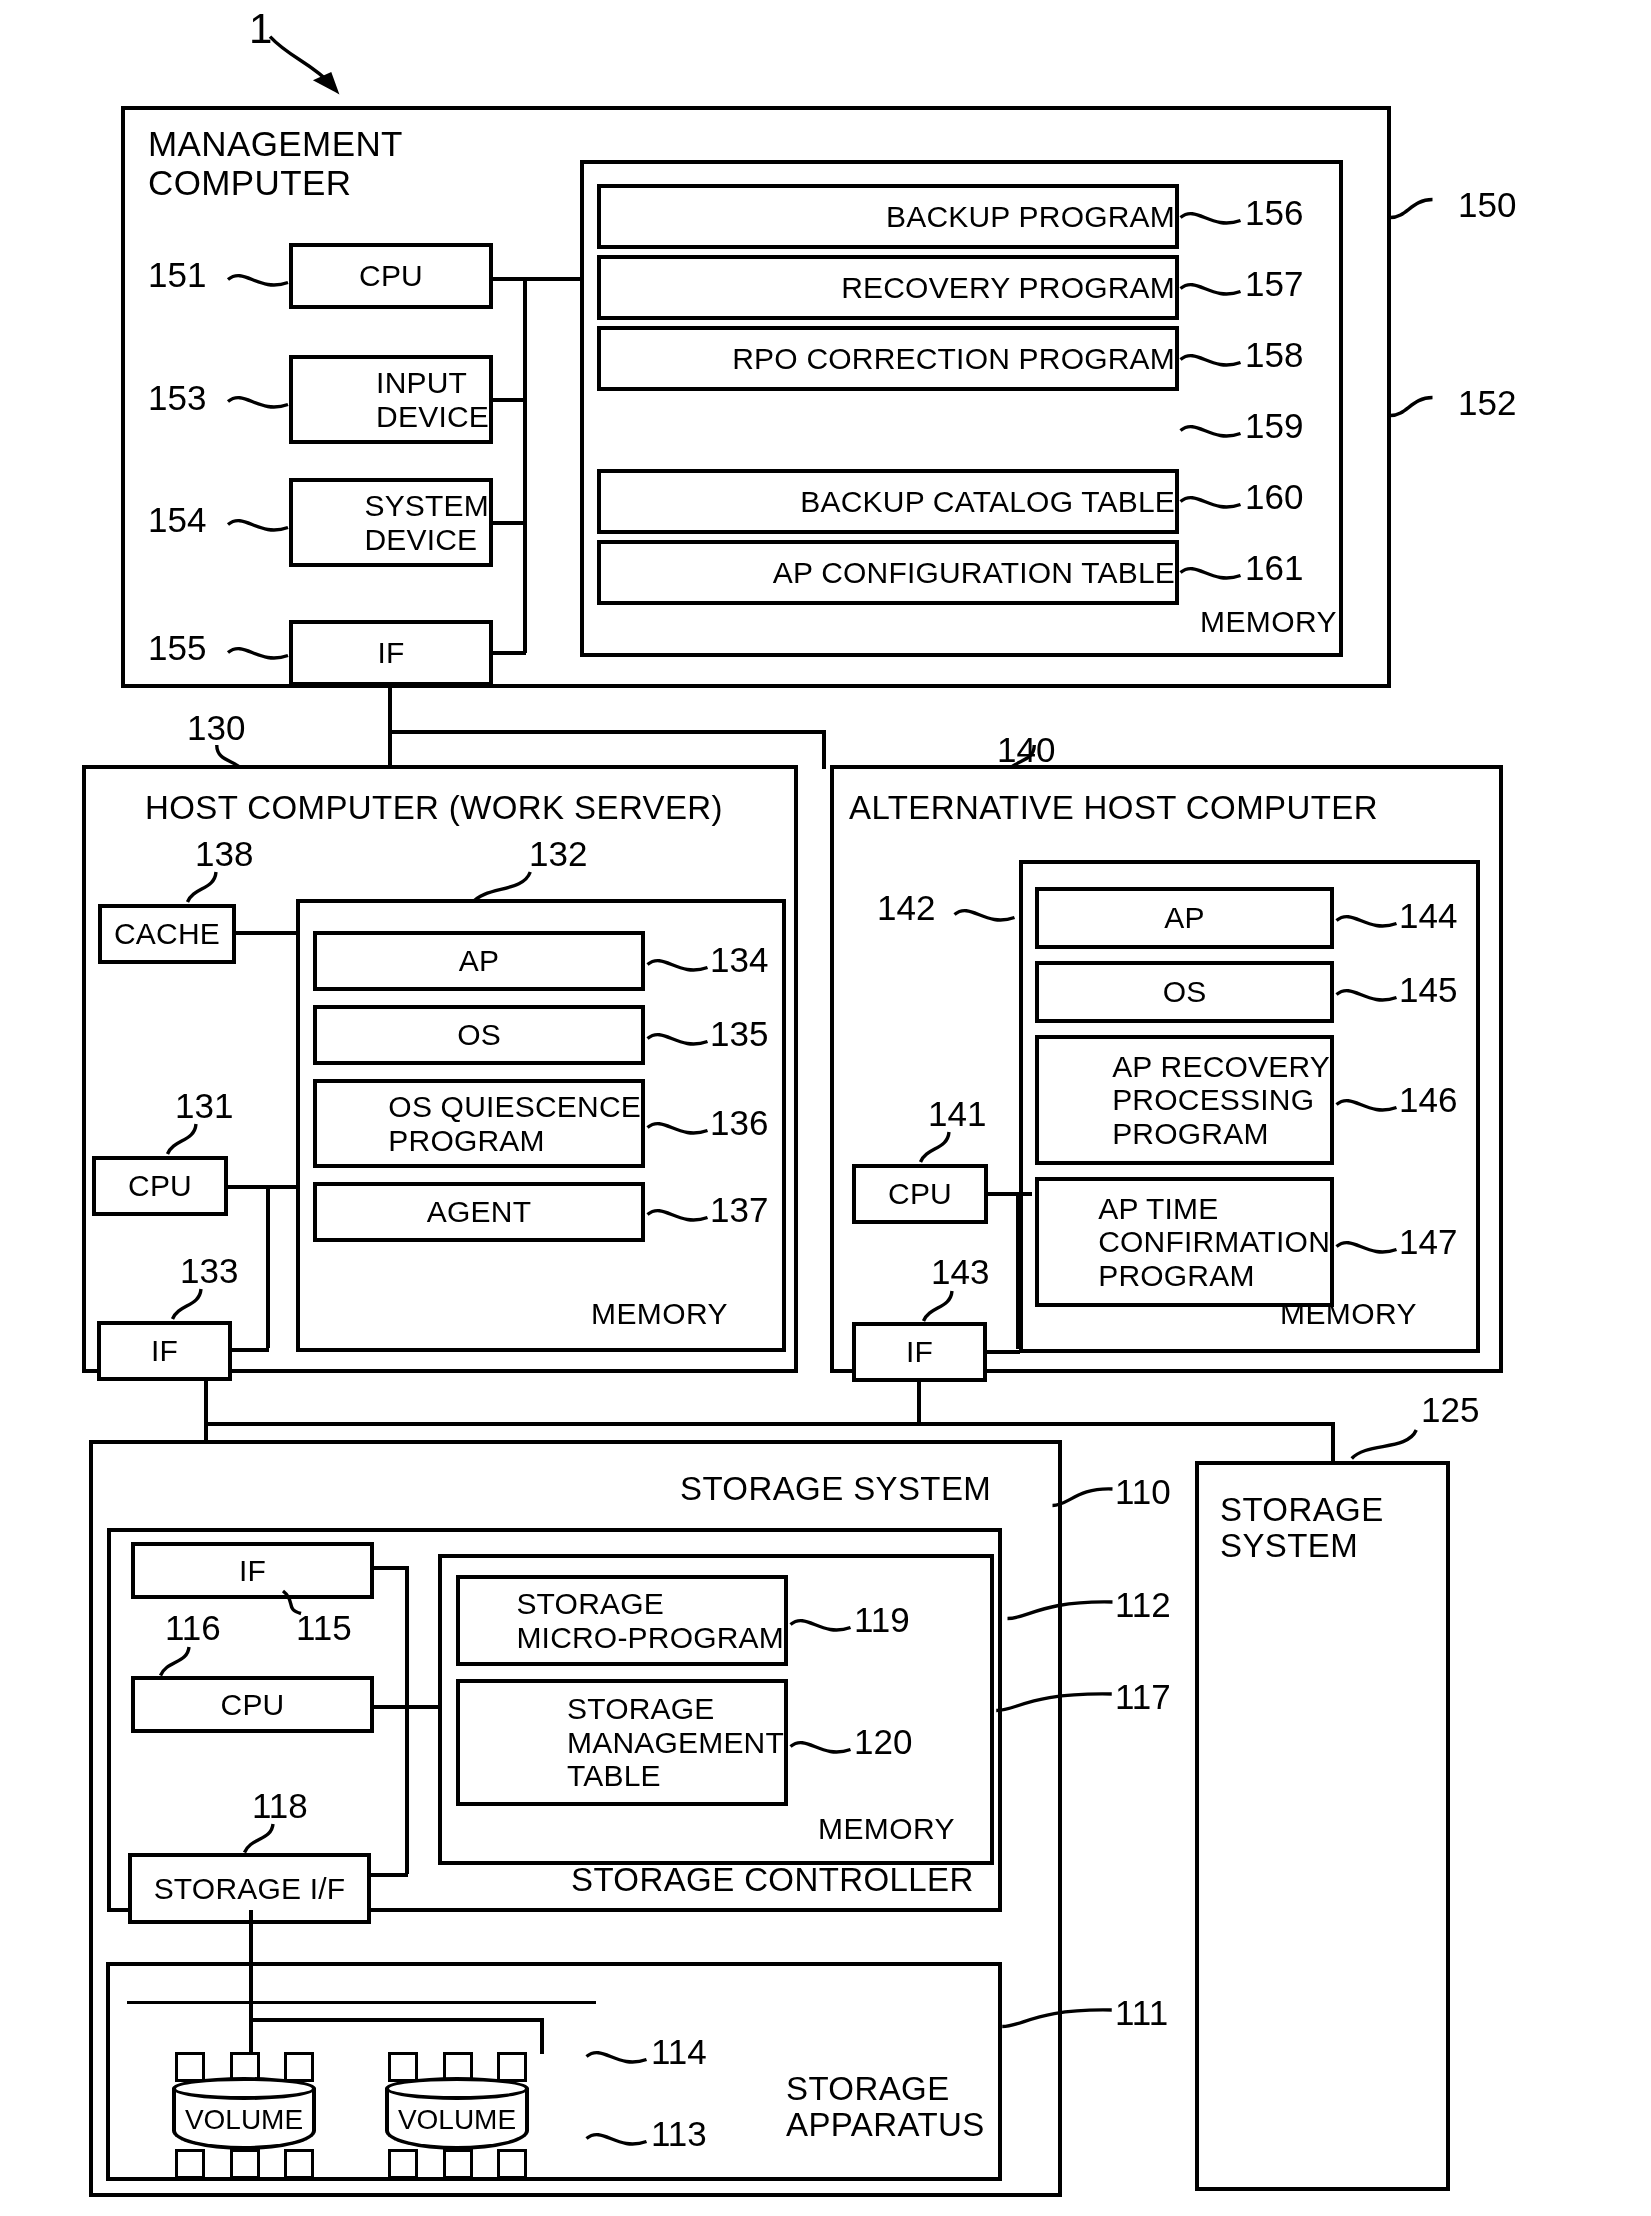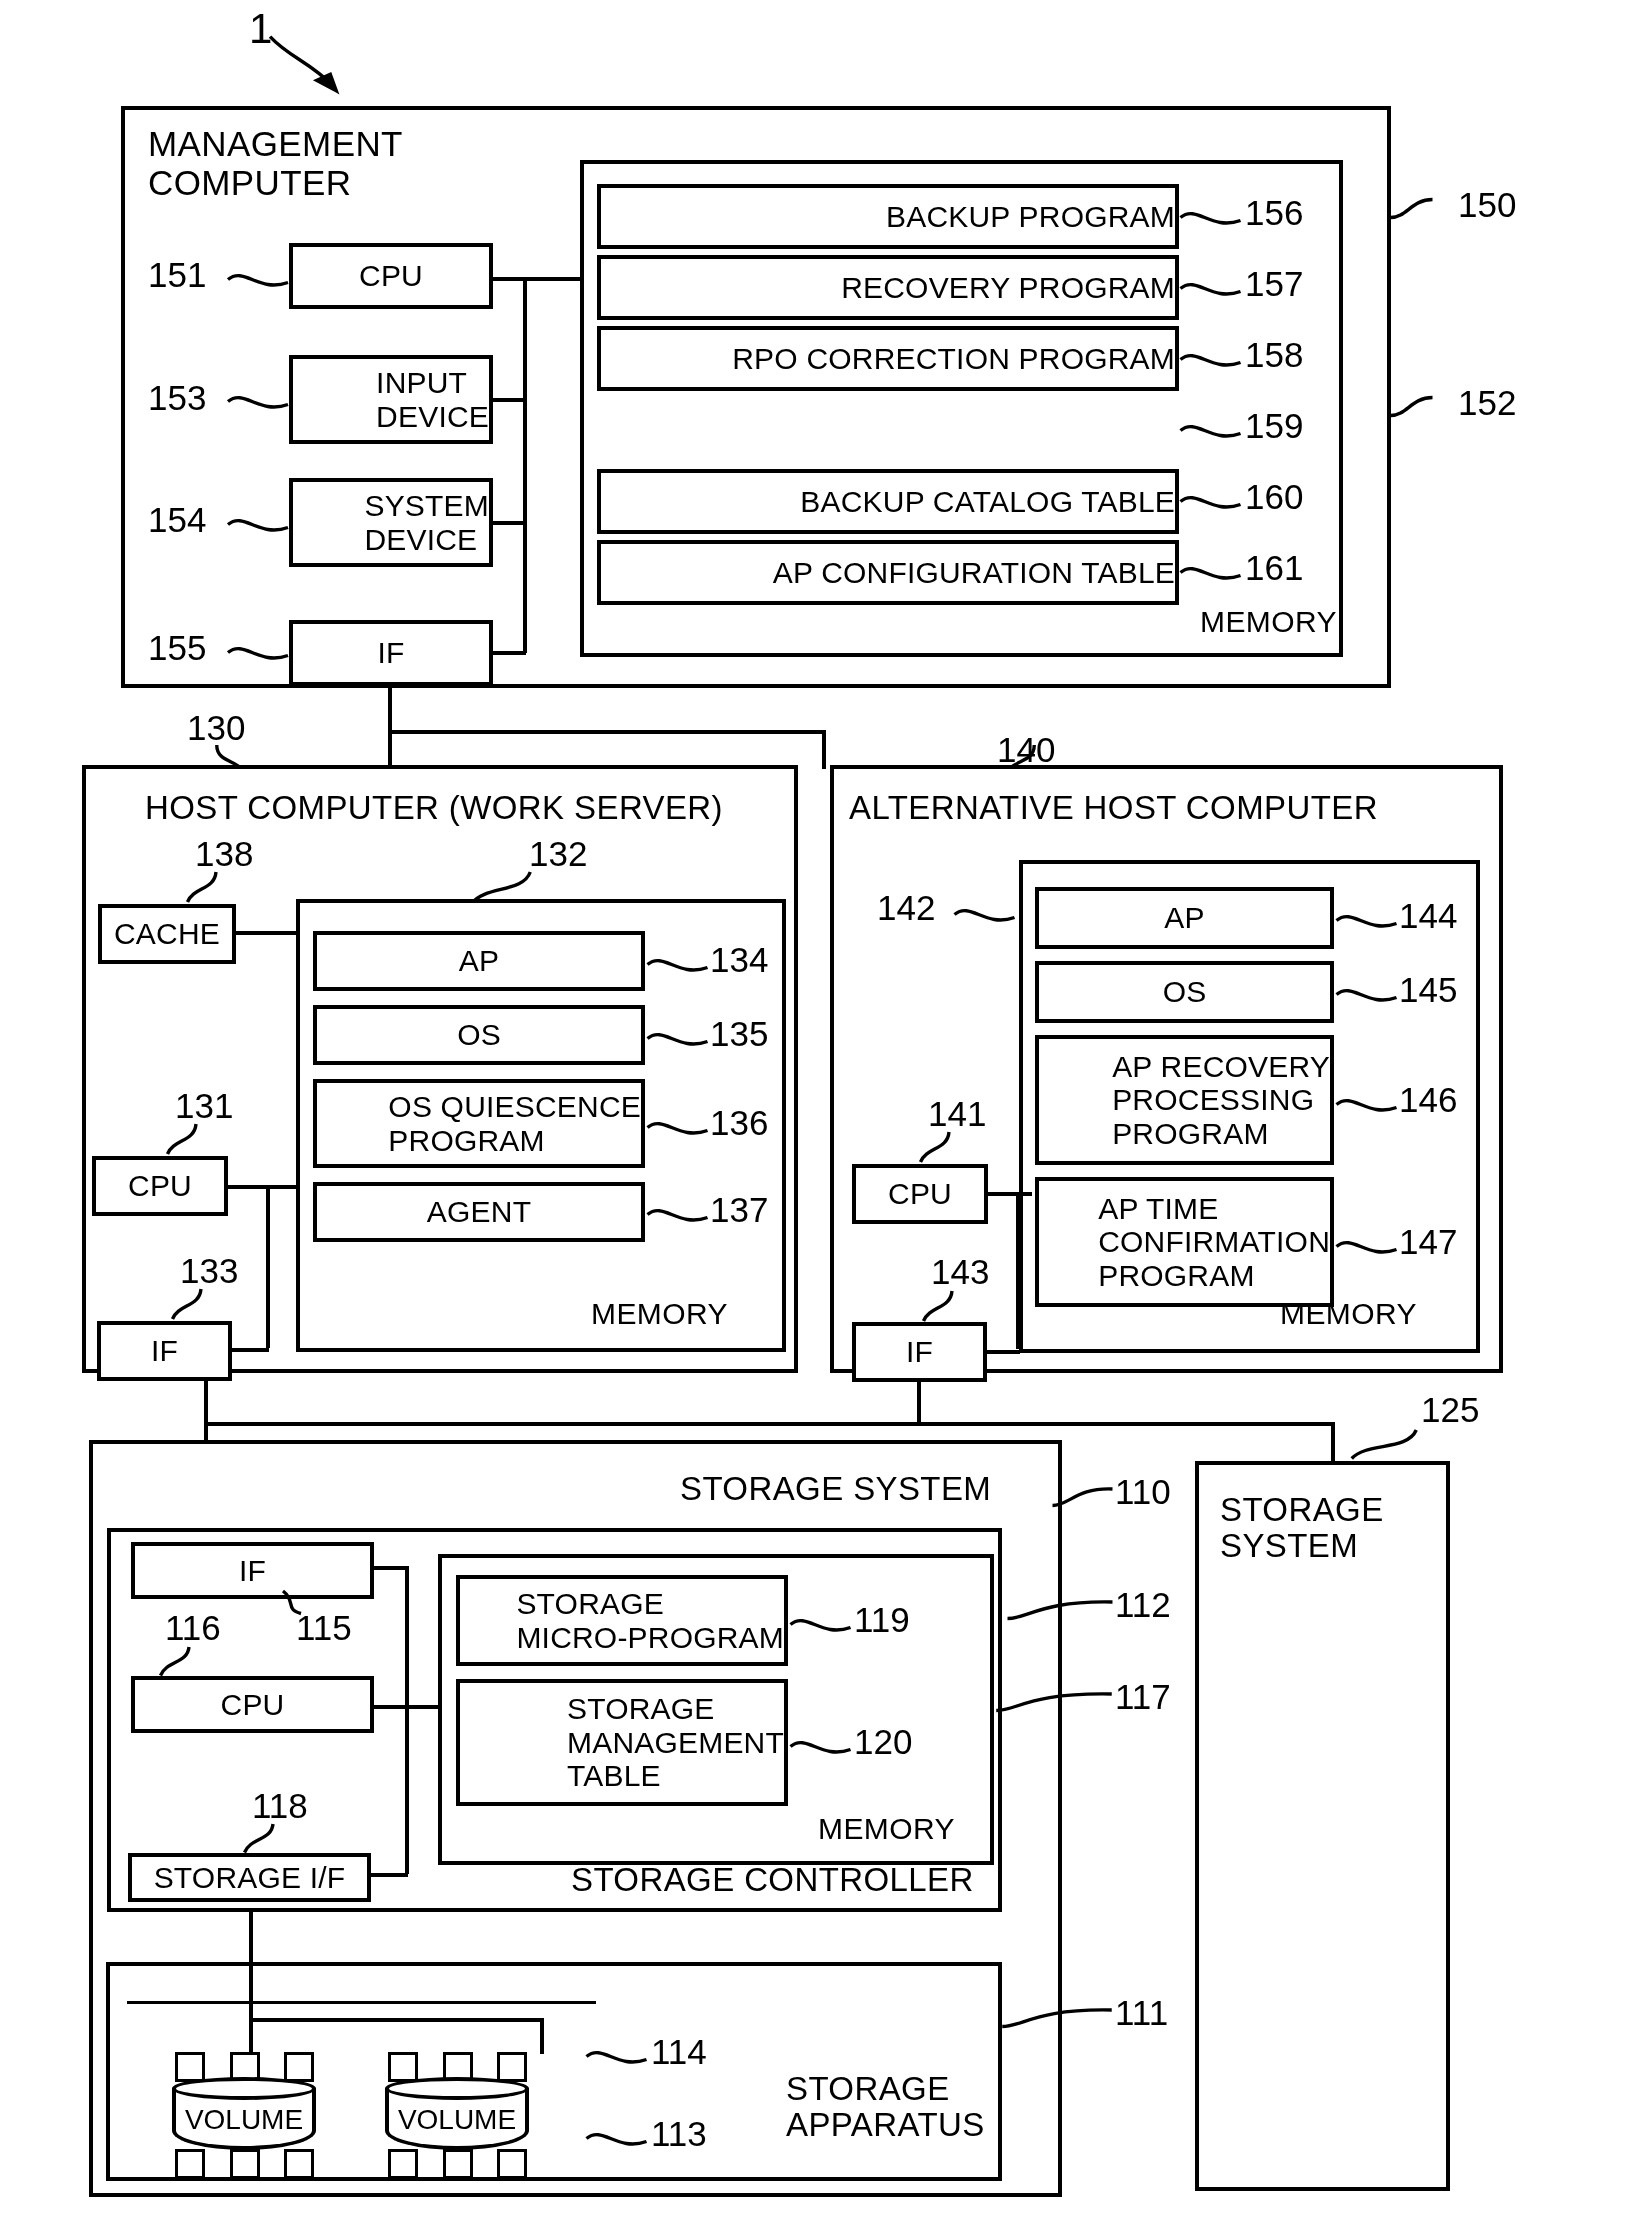--- a/index.html
+++ b/index.html
@@ -364,21 +364,21 @@
   <div class="ref" style="left:165px; top:1610px;">116</div>
   <svg class="lead" style="left:153px; top:1647px; width:60px; height:39px;" viewBox="0 0 80 52" width="60" height="39">
       <path d="M 48 0 C 46 22, 18 18, 10 38"></path>
     </svg>
   <div class="cell center" style="left:131px; top:1676px; width:243px; height:57px;"><span>CPU</span></div>
 
   <div class="ref" style="left:252px; top:1788px;">118</div>
   <svg class="lead" style="left:237px; top:1824px; width:60px; height:39px;" viewBox="0 0 80 52" width="60" height="39">
       <path d="M 48 0 C 46 22, 18 18, 10 38"></path>
     </svg>
-  <div class="cell center" style="left:128px; top:1853px; width:243px; height:49px;"><span>STORAGE I/F</span></div>
+  <div class="cell center" style="left:128px; top:1853px; width:243px; height:71px;"><span>STORAGE I/F</span></div>
 
   <div class="line hline" style="left:373px; top:1566px; width:35px;"></div>
   <div class="line vline" style="left:405px; top:1566px; height:308px;"></div>
   <div class="line hline" style="left:373px; top:1705px; width:91px;"></div>
   <div class="line hline" style="left:369px; top:1873px; width:39px;"></div>
 
   <div class="box" style="left:438px; top:1554px; width:556px; height:311px;"></div>
   <div class="label" style="left:818px; top:1812px;">MEMORY</div>
   <div class="ref" style="left:1115px; top:1679px;">117</div>
   <svg class="lead" style="left:996px; top:1685px; width:125px; height:39px;" viewBox="0 0 166 52" width="125" height="39">

